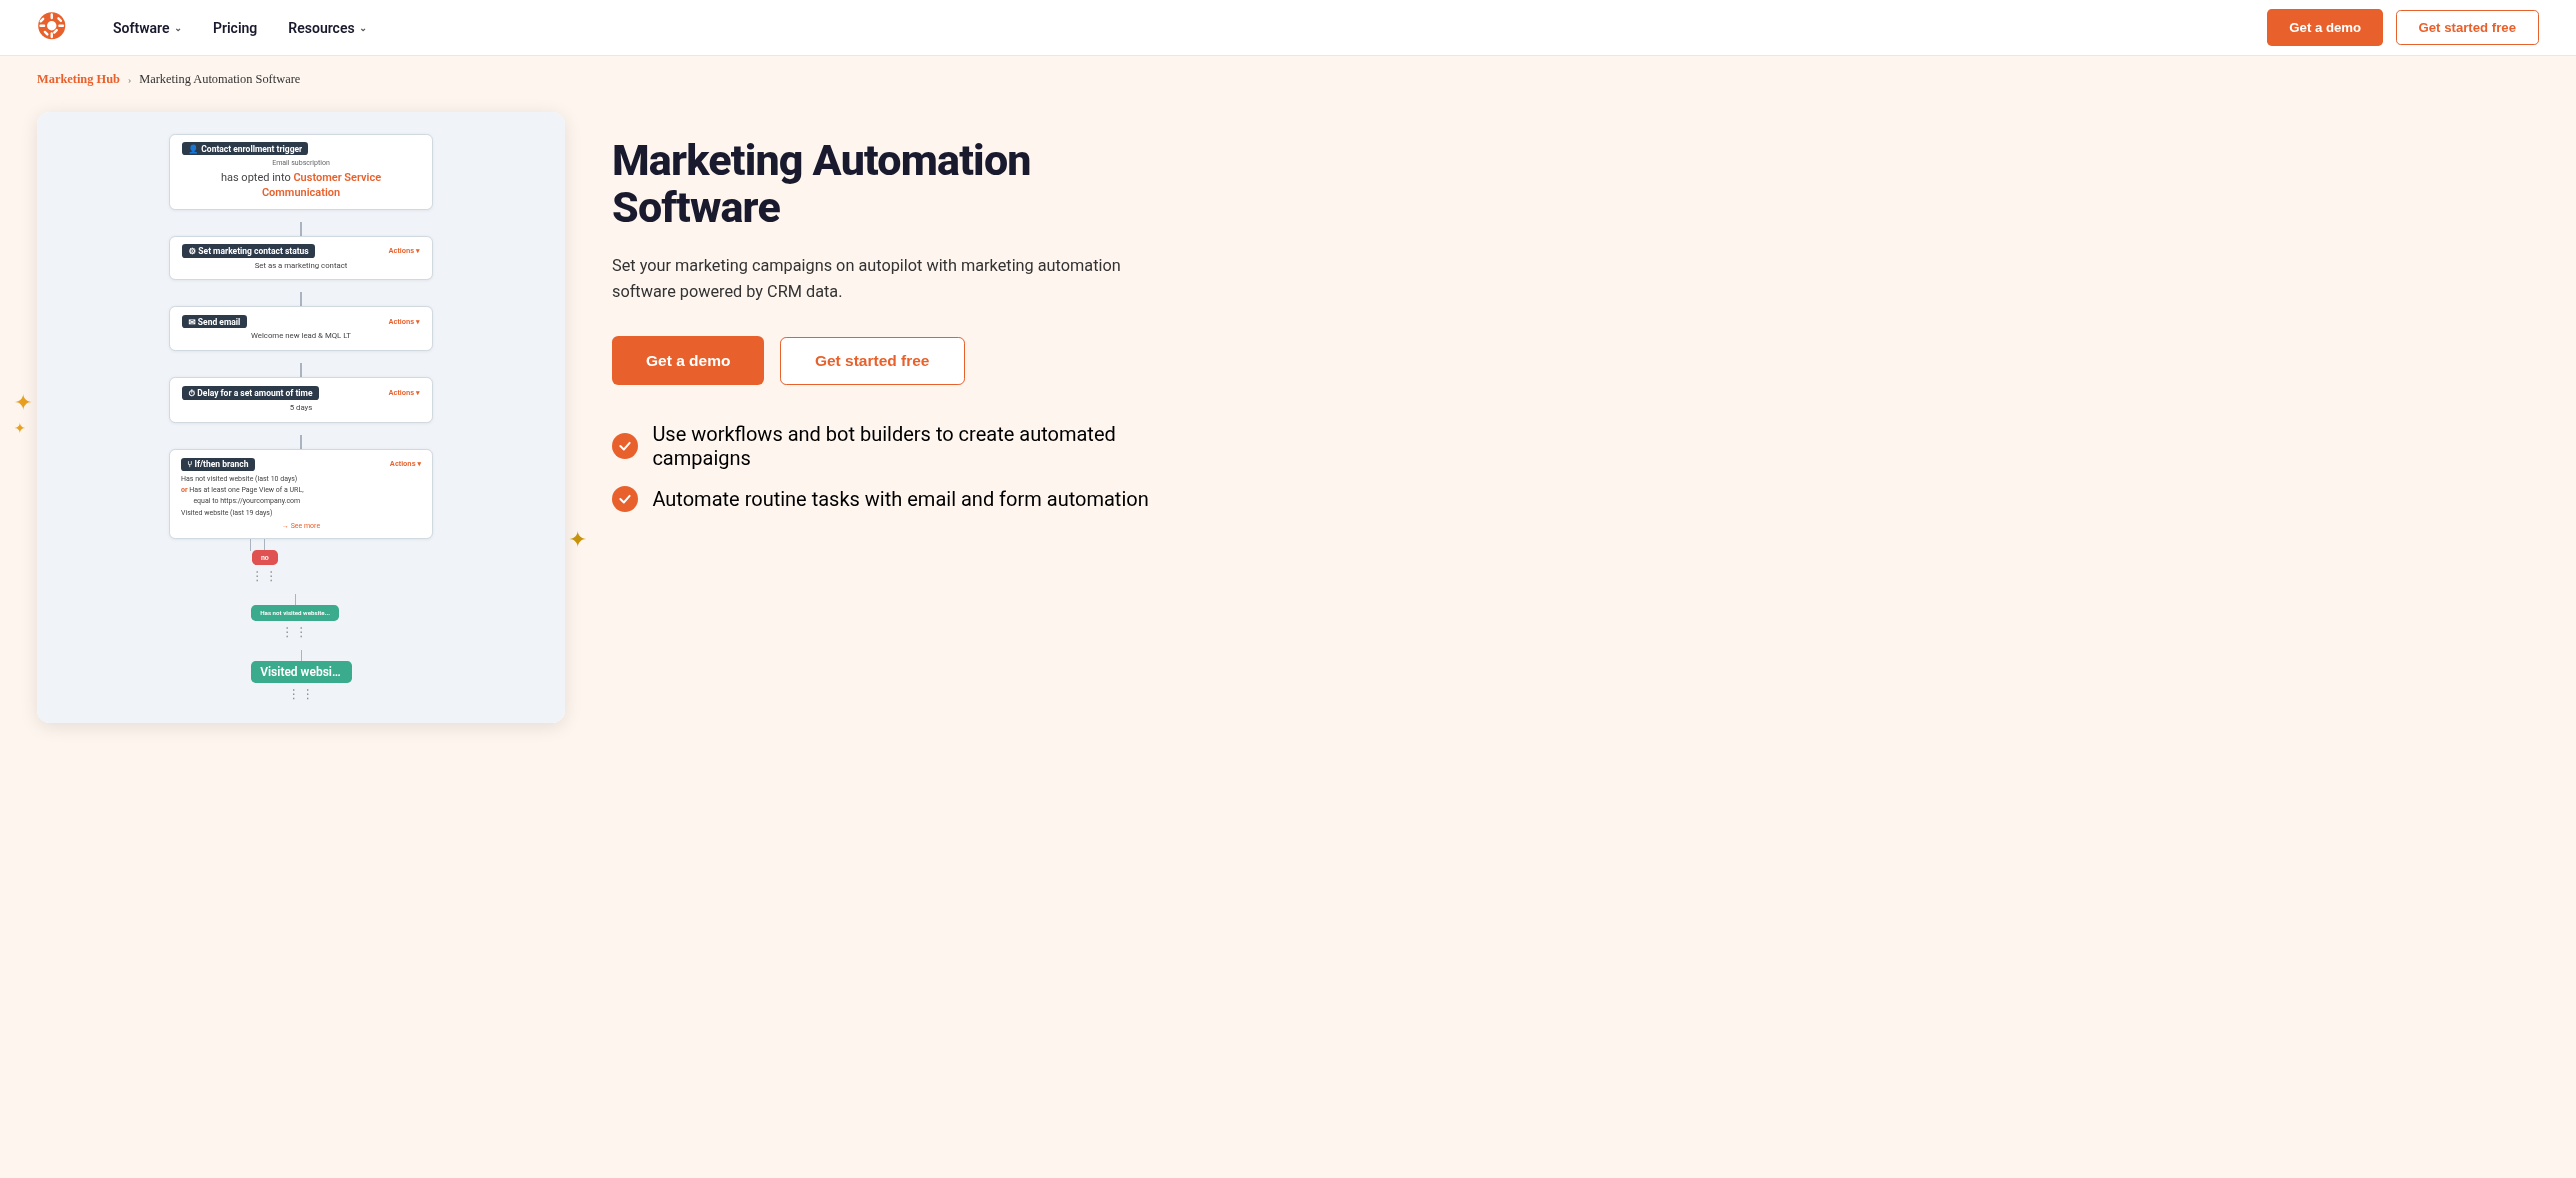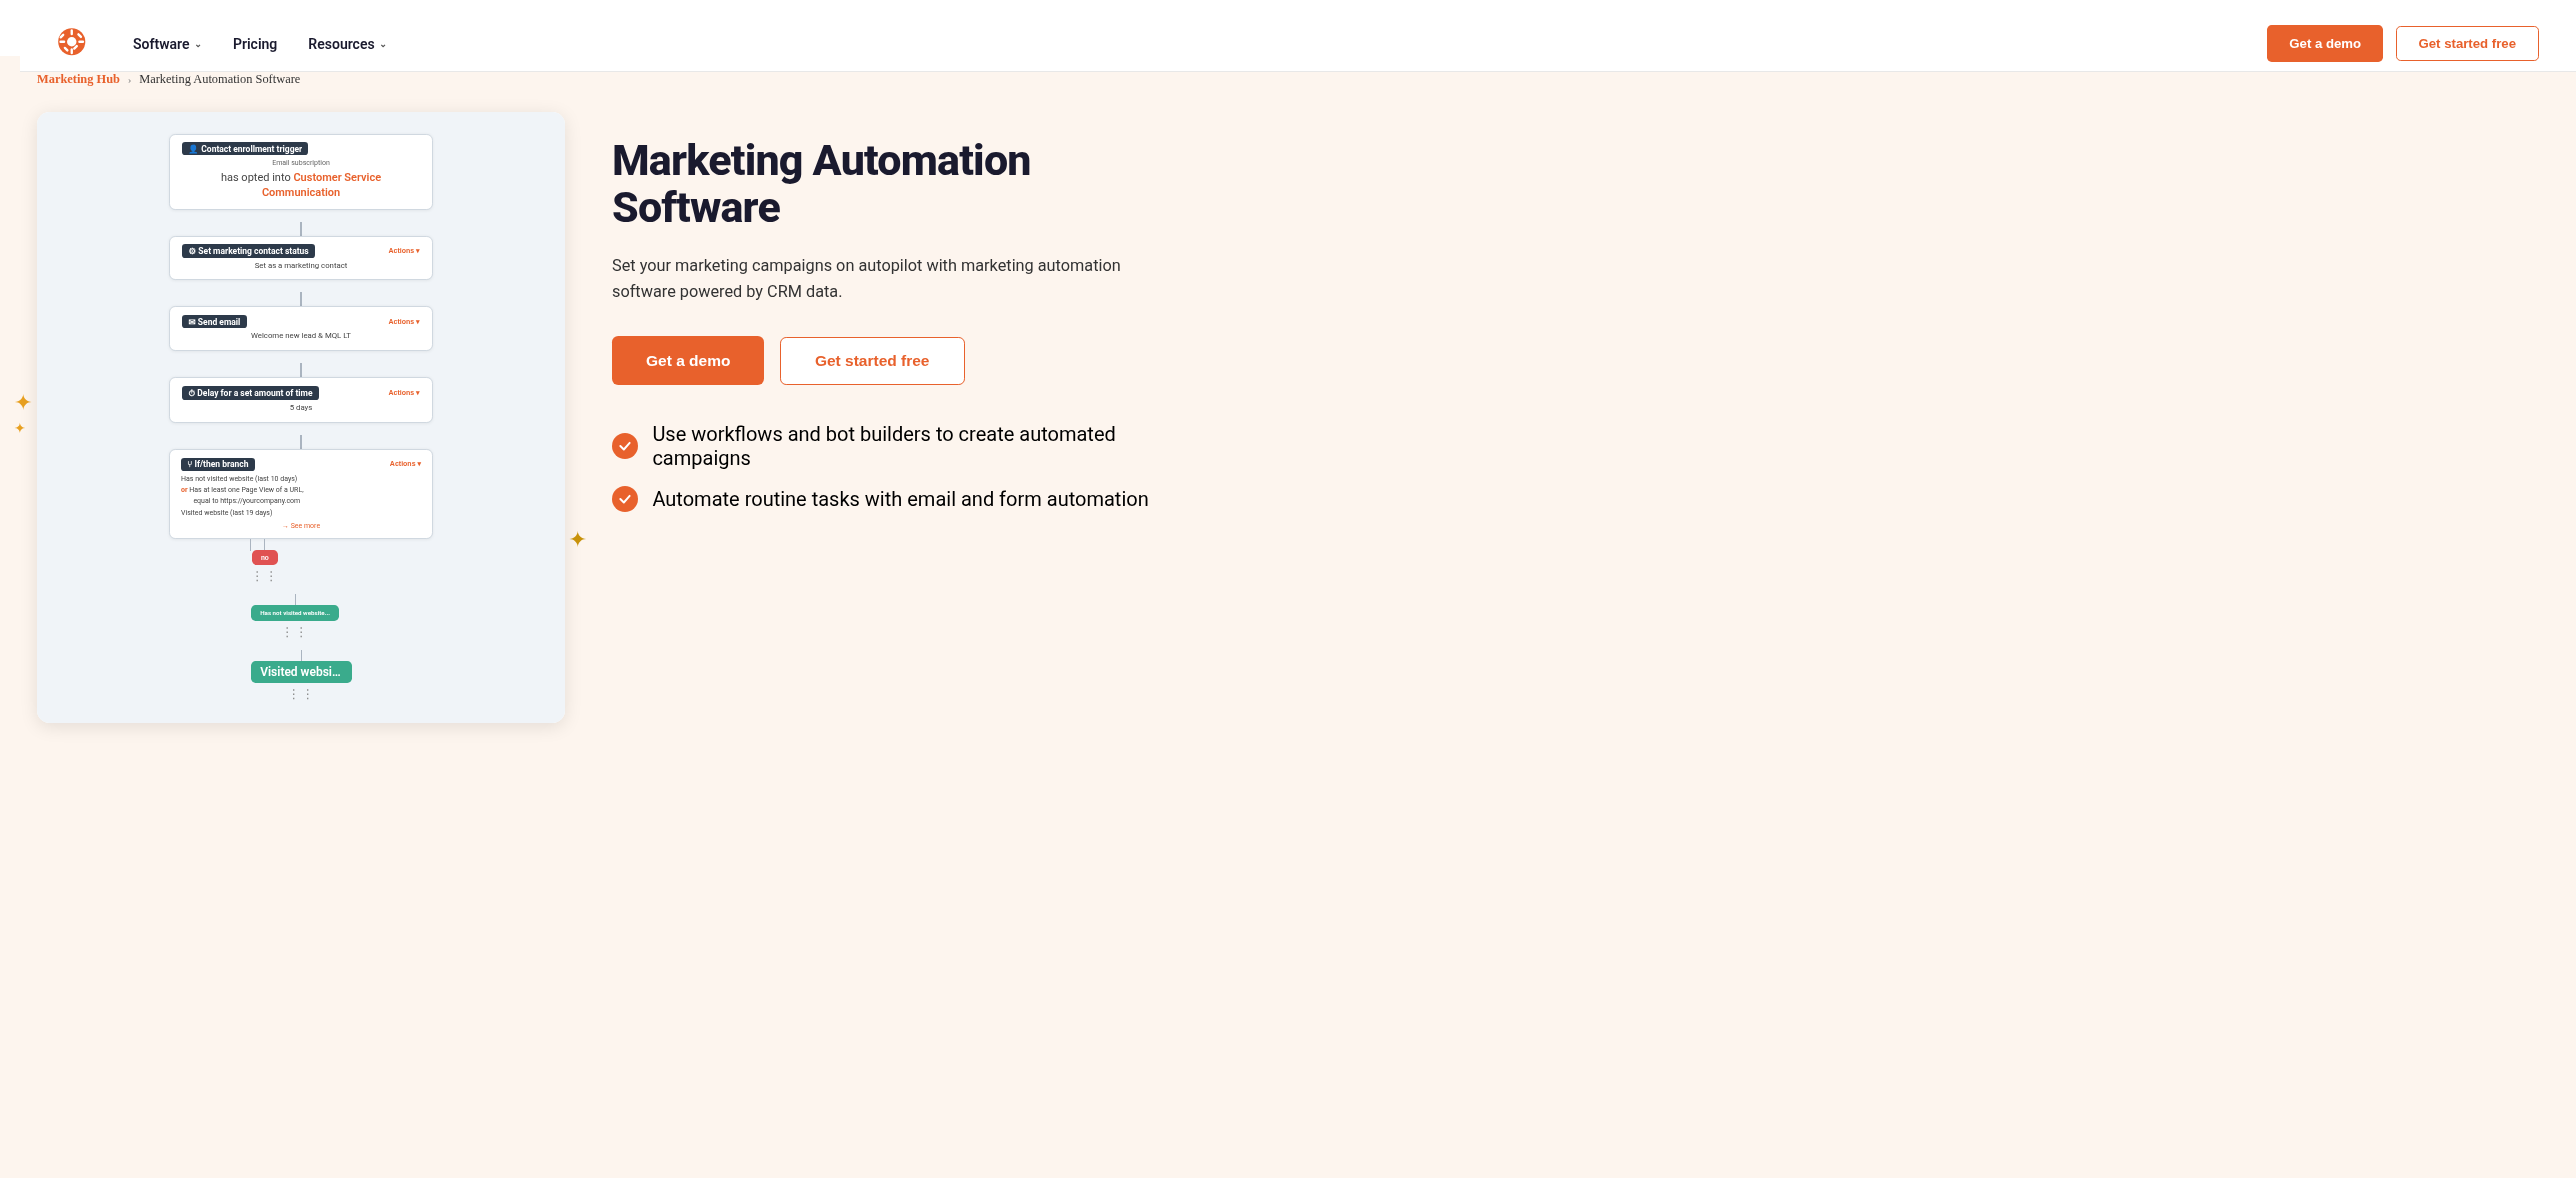--- a/index.html
+++ b/index.html
@@ -13,23 +13,22 @@
 
     
     .navbar {
       display: flex;
       align-items: center;
       padding: 0 37px;
       height: 56px;
       background: #fff;
       border-bottom: 0.8px solid #e8e8e8;
       position: sticky;
-      top: 16px;
+      top: 0;
       z-index: 100;
-      margin-left: 20px;
     }
 
     .nav-logo {
       margin-right: 31px;
       flex-shrink: 0;
     }
 
     .nav-logo svg {
       width: 29.5px;
       height: 29.5px;

